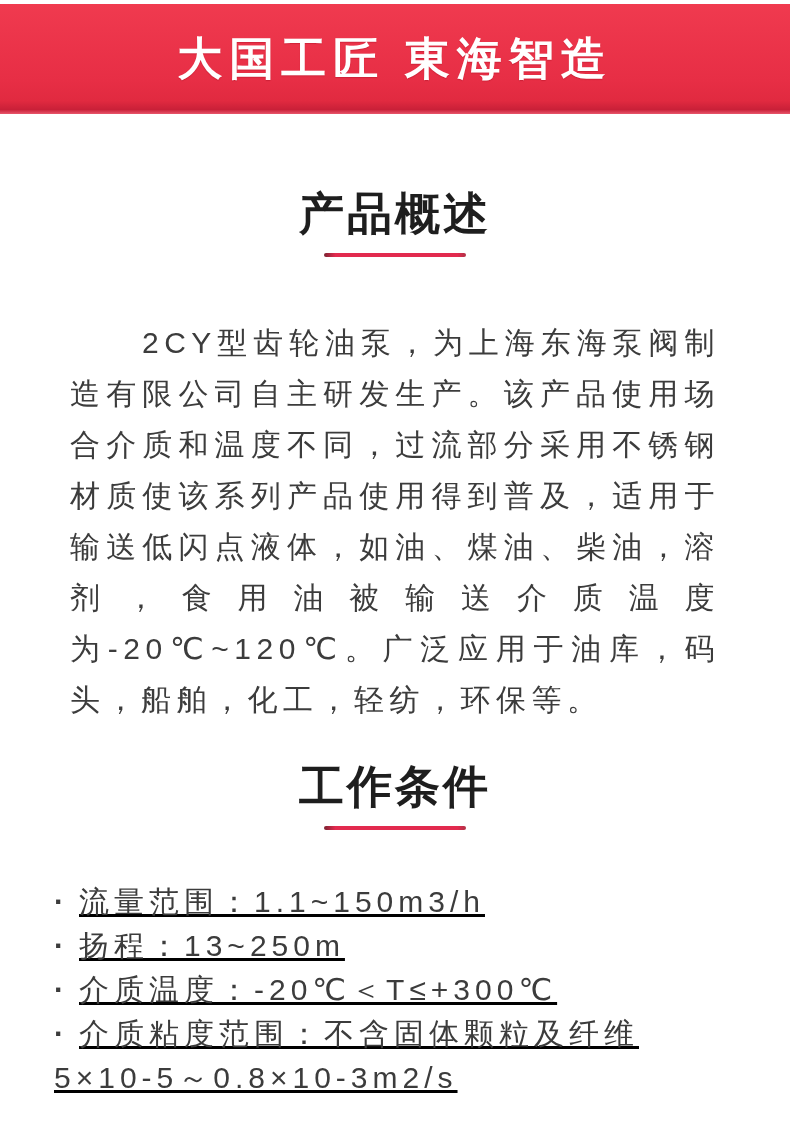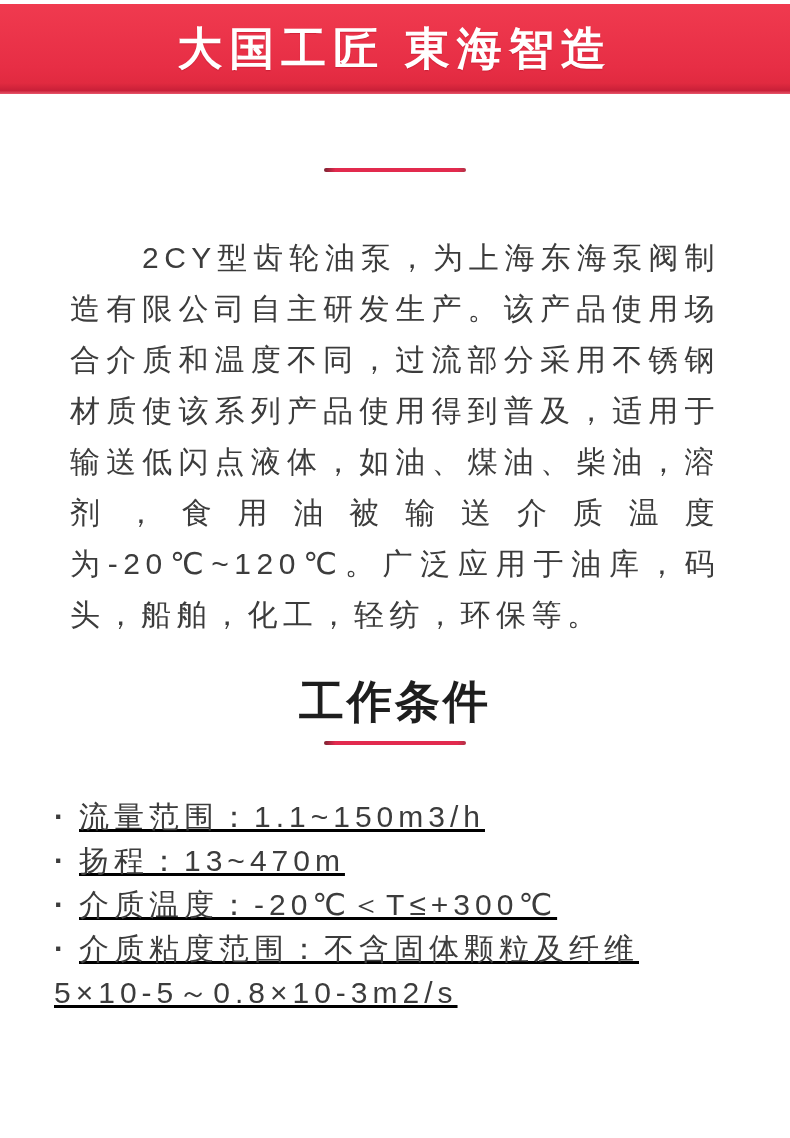--- a/index.html
+++ b/index.html
@@ -11,21 +11,21 @@
   body {
     width: 790px;
     height: 1138px;
     overflow: hidden;
     position: relative;
   }
 
   
   .banner {
     margin-top: 4px;
-    height: 90px;
+    height: 110px;
     background: linear-gradient(180deg, #f03a4f 0%, #e72e45 70%, #e12a40 88%, #c92038 96%, #e8566b 100%);
     display: flex;
     align-items: center;
     justify-content: center;
   }
   .banner-title {
     color: #ffffff;
     font-size: 45px;
     font-weight: bold;
     letter-spacing: 7px;
@@ -86,36 +86,37 @@
   }
 </style>
 </head>
 <body>
 
 <div class="banner">
   <span class="banner-title">大国工匠 東海智造</span>
 </div>
 
 <div class="section-head first">
+  <span class="section-title">产品概述</span>
   <div class="title-underline"></div>
 </div>
 
 <p class="para">2CY型齿轮油泵，为上海东海泵阀制造有限公司自主研发生产。该产品使用场合介质和温度不同，过流部分采用不锈钢材质使该系列产品使用得到普及，适用于输送低闪点液体，如油、煤油、柴油，溶剂，食用油被输送介质温度为-20℃~120℃。广泛应用于油库，码头，船舶，化工，轻纺，环保等。</p>
 
 <div class="section-head second">
   <span class="section-title">工作条件</span>
   <div class="title-underline"></div>
 </div>
 
 <ul class="cond-list">
   <li>
     <span class="bullet">·</span><span>流量范围：1.1~150m3/h</span>
   </li>
   <li>
-    <span class="bullet">·</span><span>扬程：13~470m</span>
+    <span class="bullet">·</span><span>扬程：13~250m</span>
   </li>
   <li>
     <span class="bullet">·</span><span>介质温度：-20℃＜T≤+300℃</span>
   </li>
   <li>
     <span class="bullet">·</span><span>介质粘度范围：不含固体颗粒及纤维5×10-5～0.8×10-3m2/s</span>
   </li>
 </ul>
 
 </body></html>

